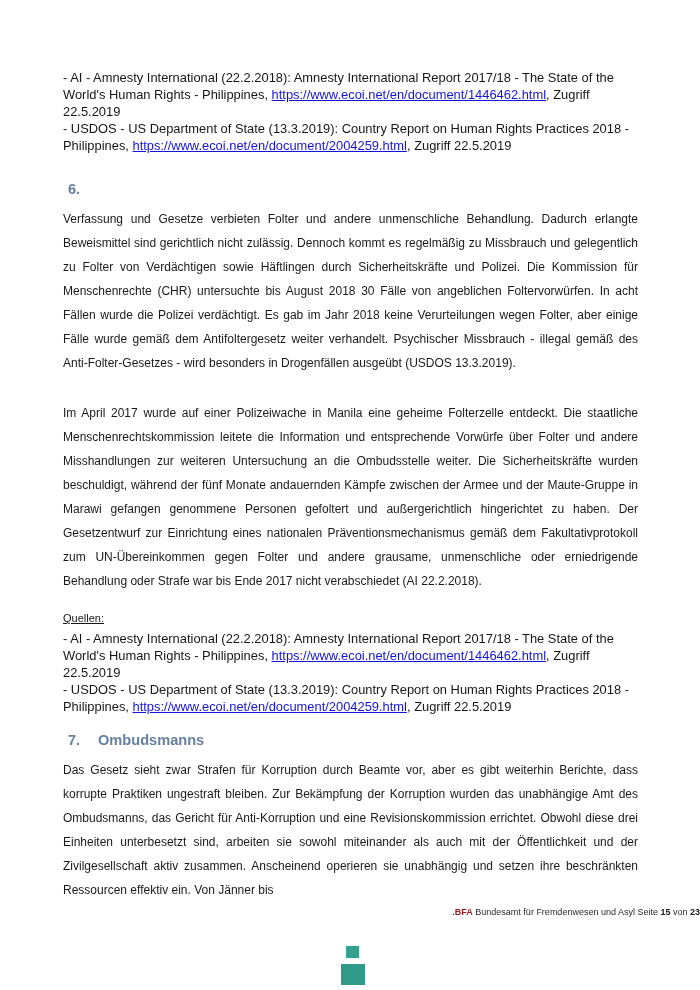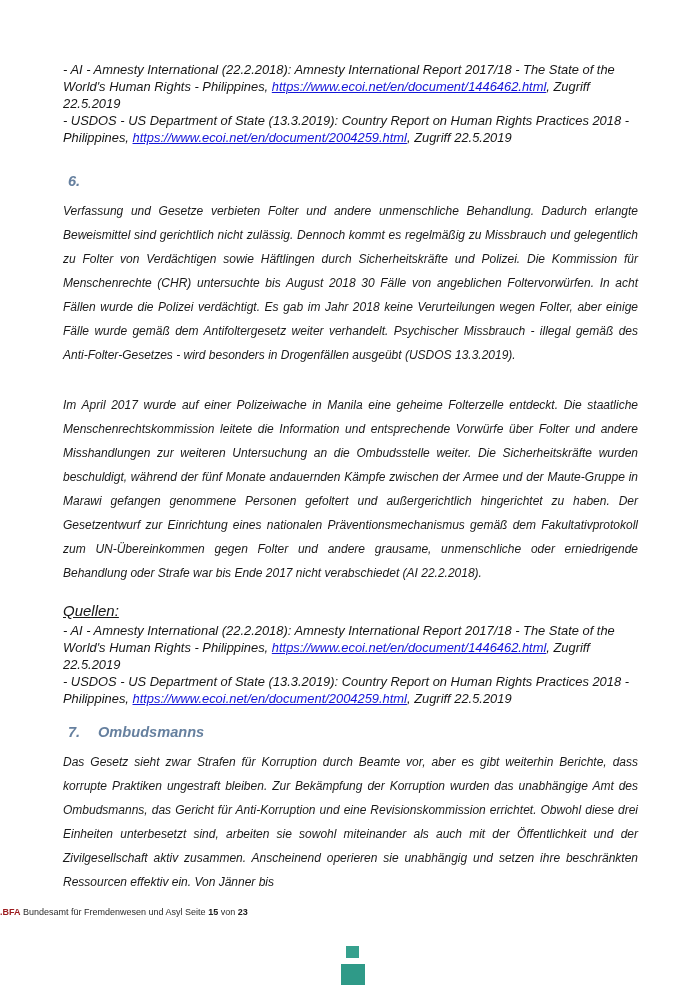--- a/index.html
+++ b/index.html
@@ -1,48 +1,48 @@
 <!DOCTYPE html>
 <html lang="de"><head>
 <meta charset="utf-8">
 <style>
   html,body{margin:0;padding:0;background:#ffffff;}
   .sheet{
     position:relative;width:700px;height:990px;background:#ffffff;
     font-family:"Liberation Sans","DejaVu Sans",sans-serif;
     color:#1c1c1c;overflow:hidden;margin:0 auto;
   }
-  .content{position:absolute;left:63px;top:0;width:575px;font-style:italic;}
+  .content{position:absolute;left:63px;top:8px;width:575px;}
   .refs{margin:0;padding:0;font-size:12.9px;line-height:17px;color:#161616;}
   .refs p{margin:0;padding:0;}
   .refs a{color:#1414d8;text-decoration:underline;cursor:pointer;}
   .refs-top{padding-top:61px;}
   .section-heading{
     display:flex;align-items:baseline;
     color:#66809f;font-weight:bold;font-size:14.6px;
     margin:0;padding:0;
   }
   .section-heading .num{width:30px;flex:0 0 30px;padding-left:5px;}
   .heading-6{margin-top:27px;}
   .heading-7{margin-top:17px;}
   .para{
     margin:0;padding:0;
     font-size:12px;line-height:24px;
     text-align:justify;color:#1a1a1a;
   }
   .para-first{margin-top:10px;}
   .para-gap{margin-top:26px;}
   .sources-label{
-    margin-top:17px;font-size:15px;line-height:17px;
+    margin-top:17px;font-size:11px;line-height:17px;
     text-decoration:underline;color:#161616;
   }
   .refs-bottom{margin-top:3px;}
   .footer{
-    position:absolute;left:0;top:906px;width:564px;
-    text-align:left;font-size:9px;line-height:12px;color:#2b2b2b;
+    position:absolute;left:0;top:906px;width:700px;
+    text-align:right;font-size:9px;line-height:12px;color:#2b2b2b;
   }
   .footer .logo-dot{color:#9c1b1e;font-weight:bold;}
   .footer .logo{color:#9c1b1e;font-weight:bold;}
   .footer b{color:#1a1a1a;}
   .mark{position:absolute;}
   .mark-small{left:346px;top:946px;width:13px;height:12px;}
   .mark-large{left:341px;top:964px;width:24px;height:21px;}
 </style>
 </head>
 <body>

